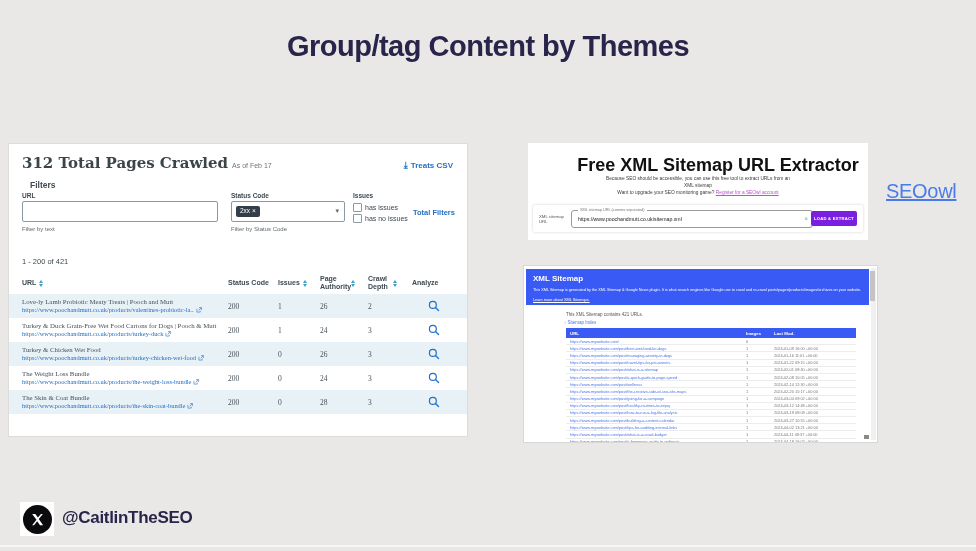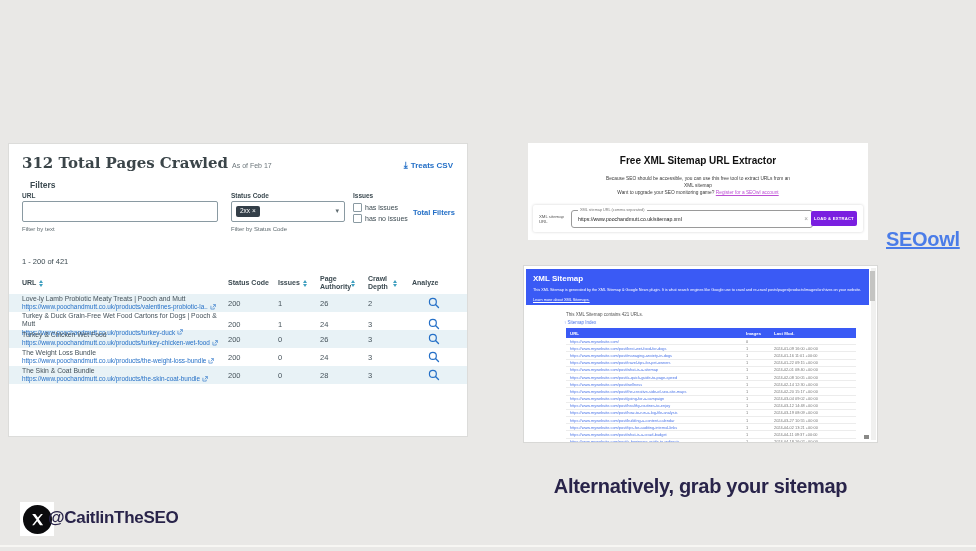--- a/index.html
+++ b/index.html
@@ -39,48 +39,48 @@
 
   .grid-cols{display:grid;grid-template-columns:206px 50px 42px 48px 44px 44px;align-items:center;}
   .thead{position:absolute;left:13px;top:128px;width:434px;height:22px;border-bottom:1px solid #b9c4c9;
     font-size:7px;font-weight:700;color:#3c4a51;}
   .th{display:flex;align-items:center;line-height:1.1;}
   .sort{display:inline-flex;flex-direction:column;gap:1px;margin-left:3px;}
   .sort i{display:block;width:0;height:0;border-left:2.5px solid transparent;border-right:2.5px solid transparent;}
   .sort .up{border-bottom:3px solid #3f9fbf;}
   .sort .dn{border-top:3px solid #3f9fbf;}
   .rows{position:absolute;left:0;top:150px;width:460px;}
-  .crow{width:434px;margin-left:13px;padding-left:0;height:18px;box-sizing:border-box;}
+  .crow{width:434px;margin-left:13px;padding-left:0;height:24px;box-sizing:border-box;font-family:Liberation Serif, serif;}
   .crow.tint{background:#e8f2f6;box-shadow:-13px 0 0 #e8f2f6,13px 0 0 #e8f2f6;}
   .c-titlecell{padding-right:6px;}
   .c-title{font-size:6.8px;color:#45525a;line-height:1.25;}
   .c-url{font-size:6.4px;color:#2570c7;line-height:1.25;white-space:nowrap;overflow:hidden;cursor:pointer;}
   .c-num{font-size:7.5px;color:#45525a;}
   .c-analyze{display:flex;justify-content:center;cursor:pointer;}
 
   
   .ext-card{position:absolute;left:528px;top:143px;width:340px;height:97px;background:#fff;overflow:hidden;}
-  .ext-title{position:absolute;top:12px;left:0;width:100%;text-align:center;font-size:10px;
-    font-weight:700;color:#111;}
+  .ext-title{position:absolute;top:12px;left:0;width:100%;text-align:center;font-size:18px;
+    font-weight:700;color:#111;padding-left:20px;}
   .ext-p{position:absolute;left:0;width:100%;text-align:center;font-size:4.8px;color:#3a3a3a;}
   .ext-link{color:#bc4fd4;text-decoration:underline;cursor:pointer;}
   .ext-inputrow{position:absolute;left:5px;top:62px;width:330px;height:27px;background:#fff;
     border-radius:2px;box-shadow:0 0 3px rgba(0,0,0,0.18);}
   .ext-label{position:absolute;left:6px;top:9px;width:28px;font-size:4.3px;color:#555;line-height:1.2;}
   .ext-inputbox{position:absolute;left:38px;top:5px;width:240px;height:16px;border:1px solid #9a9a9a;
     border-radius:3px;background:#fff;}
   .ext-float{position:absolute;left:6px;top:-2.5px;background:#fff;font-size:3.8px;color:#777;padding:0 2px;line-height:1;}
   .ext-value{position:absolute;left:6px;top:5px;font-size:5.2px;color:#222;white-space:nowrap;}
   .ext-clear{position:absolute;right:4px;top:4px;font-size:6.5px;color:#999;cursor:pointer;}
   .ext-btn{position:absolute;right:6px;top:6px;width:46px;height:15px;background:#7a1fe0;border-radius:2px;
     color:#fff;font-size:4.2px;font-weight:700;display:flex;align-items:center;justify-content:center;
     letter-spacing:0.2px;cursor:pointer;}
 
-  .seoowl{position:absolute;left:886px;top:180px;font-size:20px;font-weight:700;color:#4a7ce8;
-    text-decoration:underline;cursor:pointer;letter-spacing:-0.3px;margin-top:48px;}
+  .seoowl{position:absolute;left:886px;top:180px;font-size:20px;font-weight:400;color:#4a7ce8;
+    text-decoration:underline;cursor:pointer;letter-spacing:-0.3px;}
 
   
   .sm-card{position:absolute;left:523px;top:265px;width:355px;height:178px;background:#fff;
     border:1px solid #d8d8d6;box-sizing:border-box;overflow:hidden;}
   .sm-banner{position:absolute;left:2px;top:3px;width:343px;height:36px;background:#3a5af5;color:#fff;}
   .sm-banner-title{position:absolute;left:7px;top:5px;font-size:8px;font-weight:700;}
   .sm-banner-p{position:absolute;left:7px;top:19px;width:330px;font-size:3.8px;line-height:1.5;}
   .sm-banner-link{position:absolute;left:7px;top:29px;font-size:3.8px;text-decoration:underline;cursor:pointer;}
   .sm-scroll{position:absolute;right:1px;top:2px;width:5px;height:172px;background:#f0f0ef;}
   .sm-thumb{position:absolute;right:1px;top:3px;width:5px;height:30px;background:#c4c4c2;}
@@ -93,27 +93,28 @@
   .sm-rows{position:absolute;left:42px;top:72px;width:290px;}
   .srow{height:6.2px;border-bottom:0.5px solid #ececec;font-size:3.9px;}
   .surl{color:#4a74e8;padding-left:4px;white-space:nowrap;overflow:hidden;cursor:pointer;}
   .simg,.smod{color:#777;padding-left:4px;white-space:nowrap;}
   .sm-corner{position:absolute;right:8px;bottom:3px;width:5px;height:4px;background:#8a8a88;}
 
   
   .x-box{position:absolute;left:20px;top:502px;width:34px;height:34px;background:#fff;
     display:flex;align-items:center;justify-content:center;}
   .x-circle{width:29px;height:29px;border-radius:50%;background:#0b0b0d;display:flex;align-items:center;justify-content:center;}
-  .handle{position:absolute;left:48px;top:508px;font-size:17px;font-weight:700;color:#29244a;letter-spacing:-0.3px;}
+  .handle{position:absolute;left:62px;top:508px;font-size:17px;font-weight:700;color:#29244a;letter-spacing:-0.3px;}
 </style>
 </head>
 <body>
 
 <div class="slide">
 
+  <div class="title">Group/tag Content by Themes</div>
 
   <div class="crawl-card">
     <div class="crawl-title">
       <span>312 Total Pages Crawled</span><span class="crawl-asof">As of Feb 17</span>
     </div>
     <div class="export">
       <span class="dl">⤓</span><span>Treats CSV</span>
     </div>
     <div class="filters-h">Filters</div>
 
@@ -385,21 +386,20 @@
           <span class="simg">1</span>
           <span class="smod">2024-04-18 16:02 +00:00</span>
         </div>
       </div>
     <div class="sm-scroll">
         <div class="sm-thumb"></div>
       </div>
     <div class="sm-corner"></div>
   </div>
 
-  <div class="caption-right">Alternatively, grab your sitemap</div>
 
   <div class="x-box">
     <div class="x-circle">
       <svg width="15" height="15" viewBox="0 0 24 24">
         <path d="M3.5 3h5l4.1 5.6L17.6 3h3l-6.6 8.1L21 21h-5l-4.5-6.1L6.4 21h-3l7-8.6z" fill="#ffffff"></path>
       </svg>
     </div>
   </div>
   <div class="handle">@CaitlinTheSEO</div>
 

